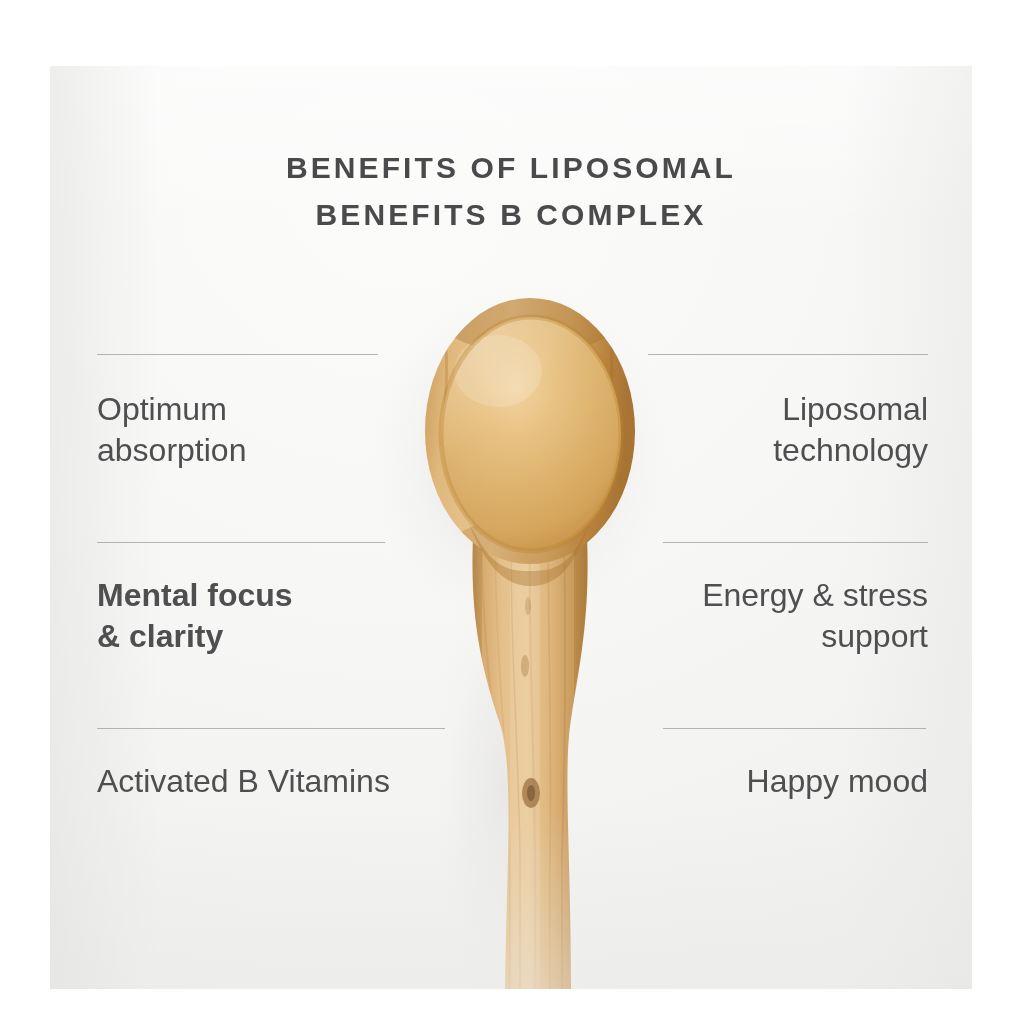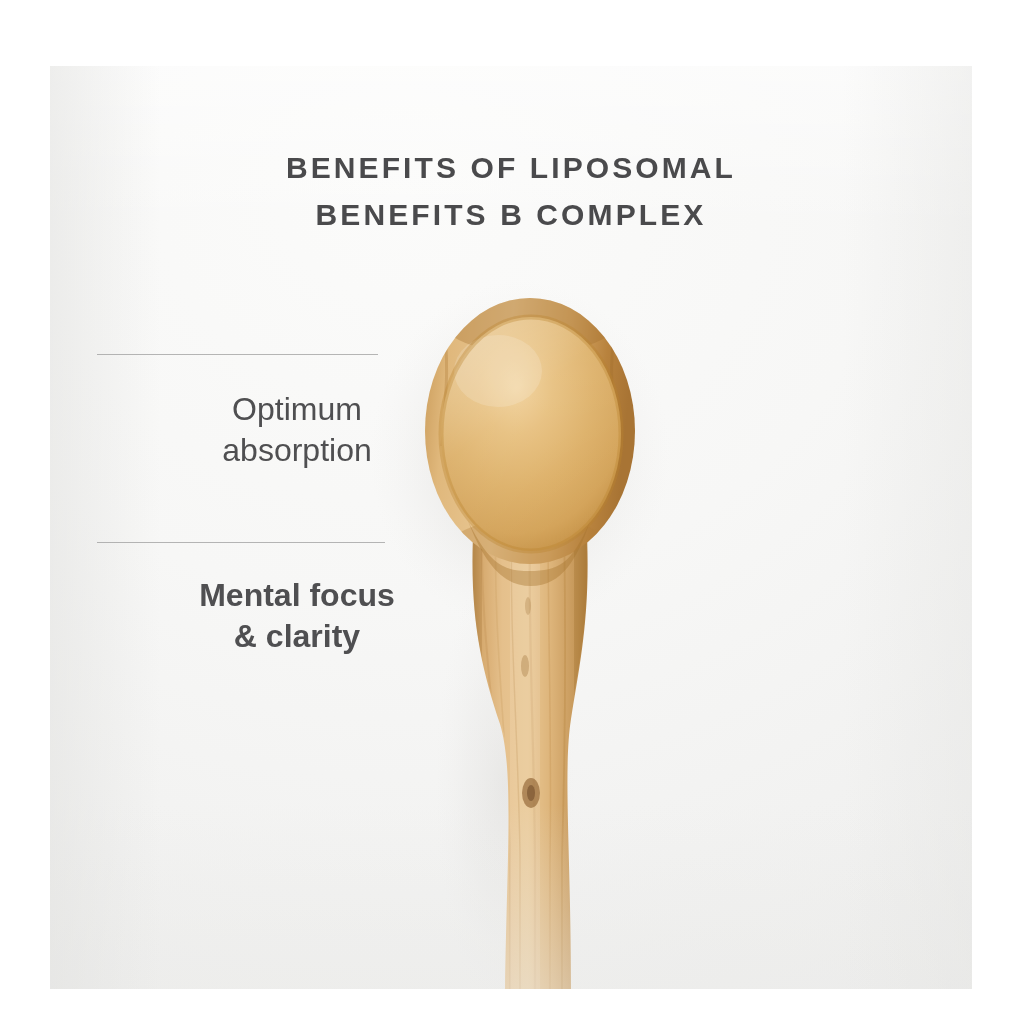--- a/index.html
+++ b/index.html
@@ -89,21 +89,21 @@
     position: relative;
   }
   .benefit-text {
     font-family: "Liberation Sans", sans-serif;
     font-size: 32px;
     font-weight: 400;
     line-height: 41px;
     color: #4f4f51;
     white-space: pre-line;
   }
-  #col-left .benefit-text  { text-align: center;  }
+  #col-left .benefit-text  { text-align: left;  }
   #col-right .benefit-text { text-align: right; }
 
   .rule {
     height: 1px;
     background: #9a9a9a;
     opacity: .72;
   }
 
   
   #col-left  .b0 .rule-top { width: 281px; margin: 0 0 0 0; }
@@ -246,18 +246,42 @@
         <div class="benefit-text">Optimum
 absorption</div>
       </div>
 
       <div class="benefit b1">
         <div class="rule rule-top"></div>
         <div class="benefit-text">Mental focus
 &amp; clarity</div>
       </div>
 
+      <div class="benefit b2">
+        <div class="rule rule-top"></div>
+        <div class="benefit-text">Activated B Vitamins</div>
+      </div>
 
     </div>
 
+    <div class="column" id="col-right">
+
+      <div class="benefit b0">
+        <div class="rule rule-top"></div>
+        <div class="benefit-text">Liposomal
+technology</div>
+      </div>
+
+      <div class="benefit b1">
+        <div class="rule rule-top"></div>
+        <div class="benefit-text">Energy &amp; stress
+support</div>
+      </div>
+
+      <div class="benefit b2">
+        <div class="rule rule-top"></div>
+        <div class="benefit-text">Happy mood</div>
+      </div>
+
+    </div>
 
   </div>
 </div>
 
 </body></html>

